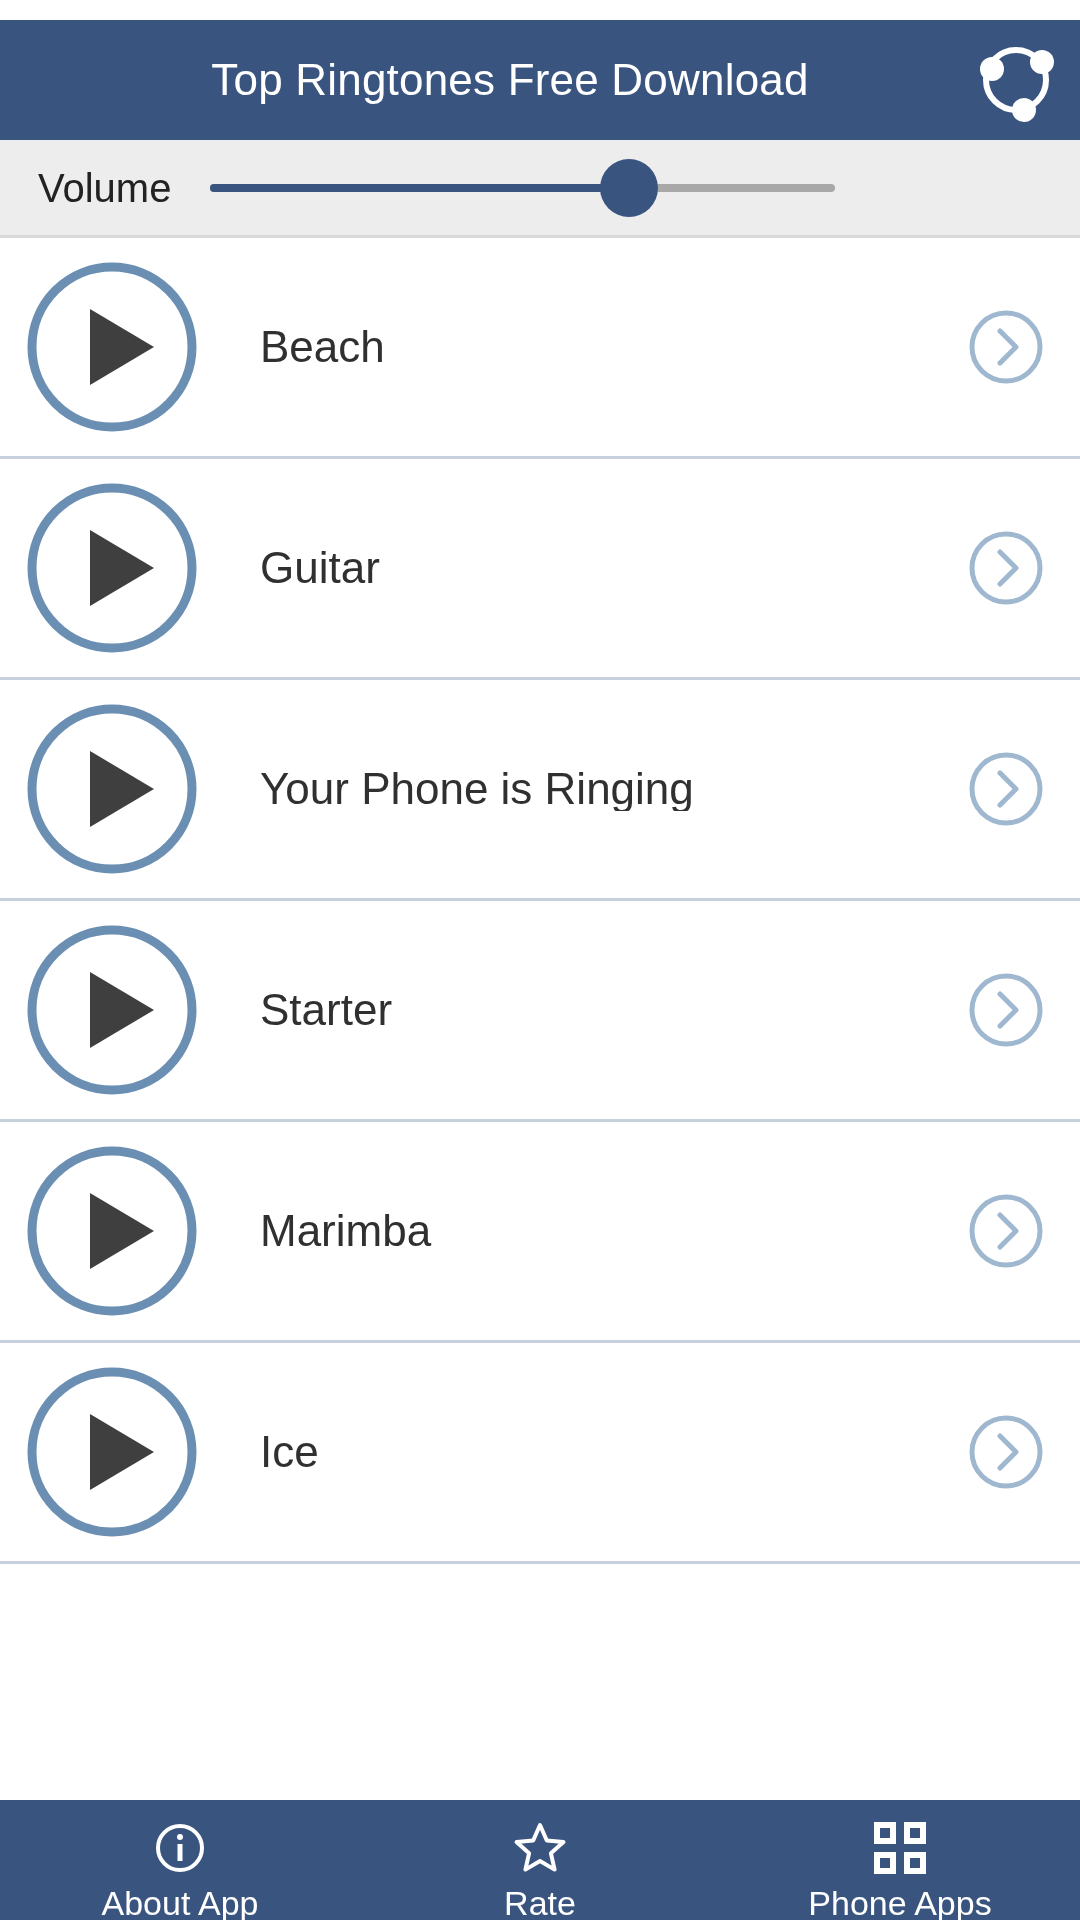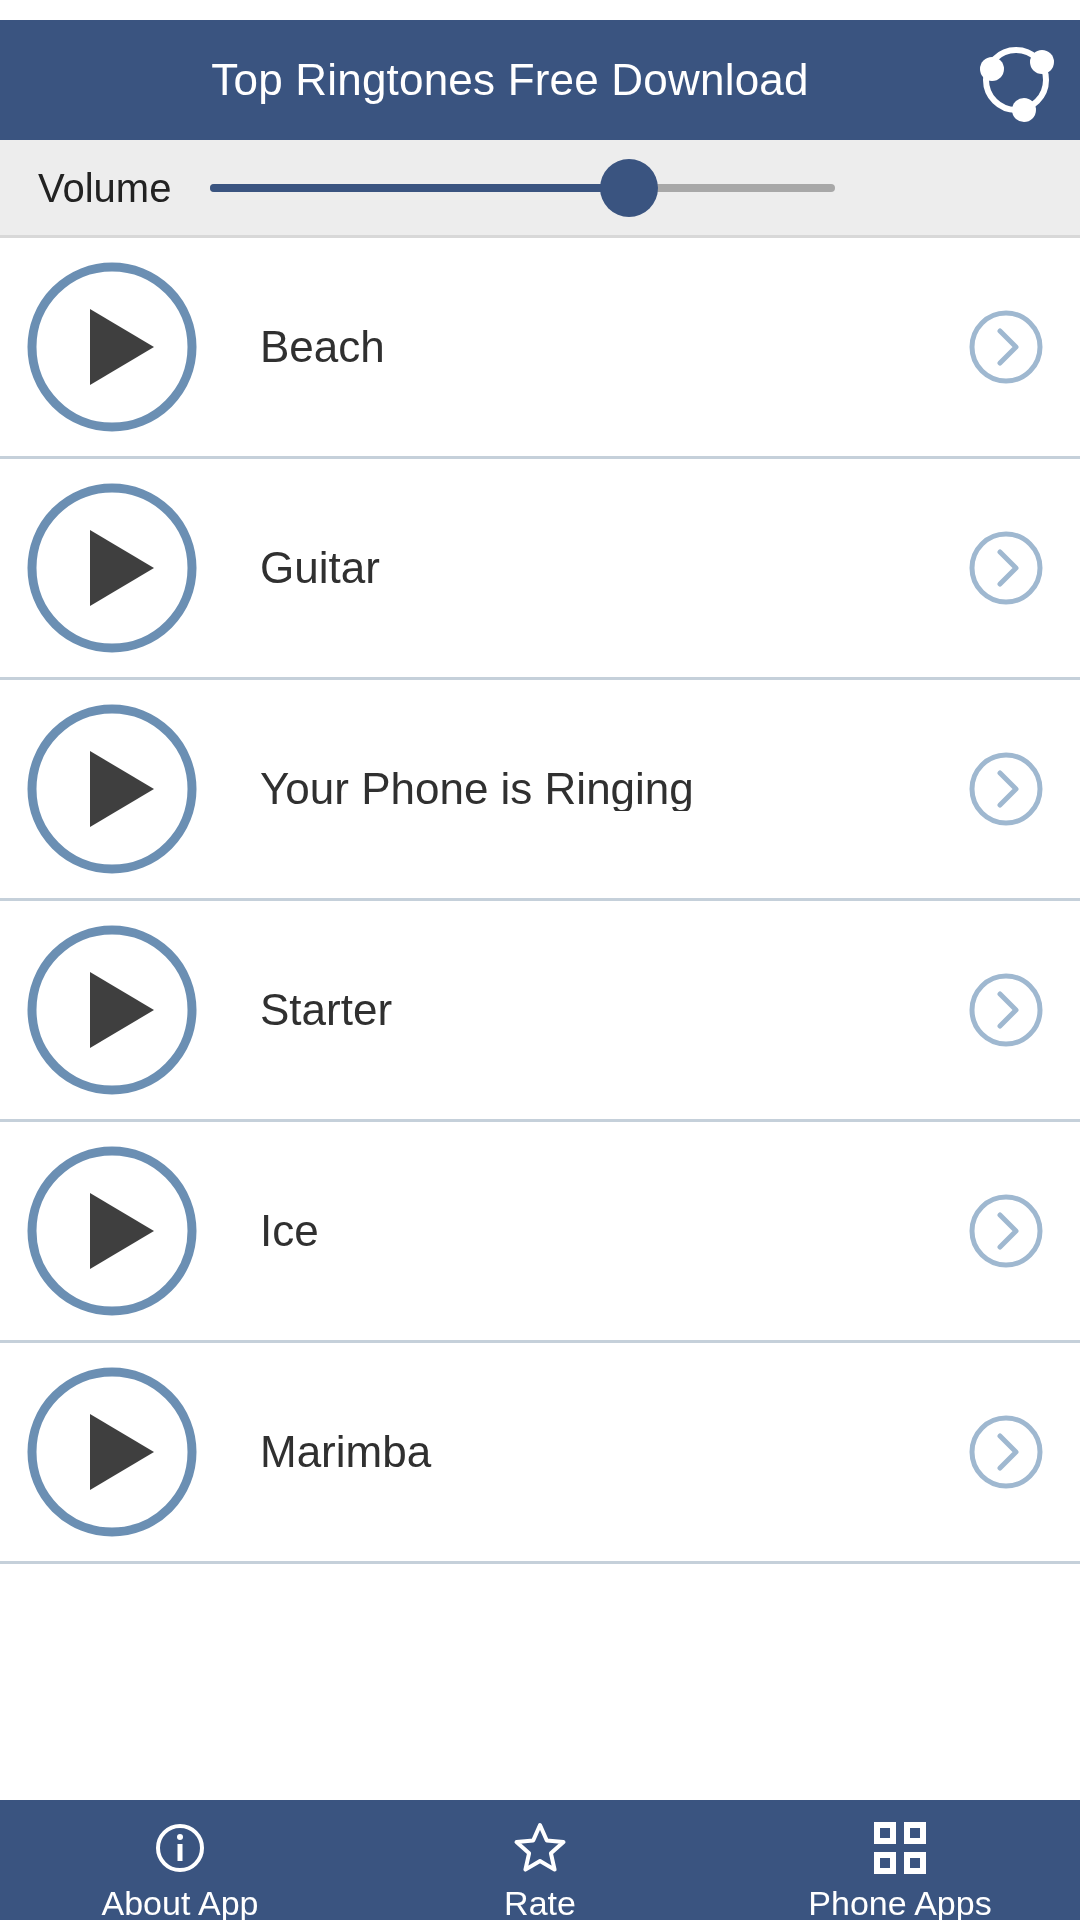--- a/index.html
+++ b/index.html
@@ -316,37 +316,37 @@
       </div>
     </div>
 
     <div class="row">
       <div class="play-btn">
         <svg width="172" height="172" viewBox="0 0 172 172" aria-hidden="true">
           <circle cx="86" cy="86" r="80" fill="none" stroke="#6b8fb3" stroke-width="9"></circle>
           <polygon points="64,48 64,124 128,86" fill="#3f3f3f"></polygon>
         </svg>
       </div>
+      <div class="row-title">Marimba</div>
+      <div class="chevron-btn">
+        <svg width="78" height="78" viewBox="0 0 78 78" aria-hidden="true">
+          <circle cx="39" cy="39" r="34" fill="none" stroke="#9fb8d0" stroke-width="5"></circle>
+          <polyline points="33,23 49,39 33,55" fill="none" stroke="#9fb8d0" stroke-width="5" stroke-linecap="round" stroke-linejoin="round"></polyline>
+        </svg>
+      </div>
+    </div>
+
+    <div class="row">
+      <div class="play-btn">
+        <svg width="172" height="172" viewBox="0 0 172 172" aria-hidden="true">
+          <circle cx="86" cy="86" r="80" fill="none" stroke="#6b8fb3" stroke-width="9"></circle>
+          <polygon points="64,48 64,124 128,86" fill="#3f3f3f"></polygon>
+        </svg>
+      </div>
       <div class="row-title">Ice</div>
-      <div class="chevron-btn">
-        <svg width="78" height="78" viewBox="0 0 78 78" aria-hidden="true">
-          <circle cx="39" cy="39" r="34" fill="none" stroke="#9fb8d0" stroke-width="5"></circle>
-          <polyline points="33,23 49,39 33,55" fill="none" stroke="#9fb8d0" stroke-width="5" stroke-linecap="round" stroke-linejoin="round"></polyline>
-        </svg>
-      </div>
-    </div>
-
-    <div class="row">
-      <div class="play-btn">
-        <svg width="172" height="172" viewBox="0 0 172 172" aria-hidden="true">
-          <circle cx="86" cy="86" r="80" fill="none" stroke="#6b8fb3" stroke-width="9"></circle>
-          <polygon points="64,48 64,124 128,86" fill="#3f3f3f"></polygon>
-        </svg>
-      </div>
-      <div class="row-title">Marimba</div>
       <div class="chevron-btn">
         <svg width="78" height="78" viewBox="0 0 78 78" aria-hidden="true">
           <circle cx="39" cy="39" r="34" fill="none" stroke="#9fb8d0" stroke-width="5"></circle>
           <polyline points="33,23 49,39 33,55" fill="none" stroke="#9fb8d0" stroke-width="5" stroke-linecap="round" stroke-linejoin="round"></polyline>
         </svg>
       </div>
     </div>
 
   </div>
 

